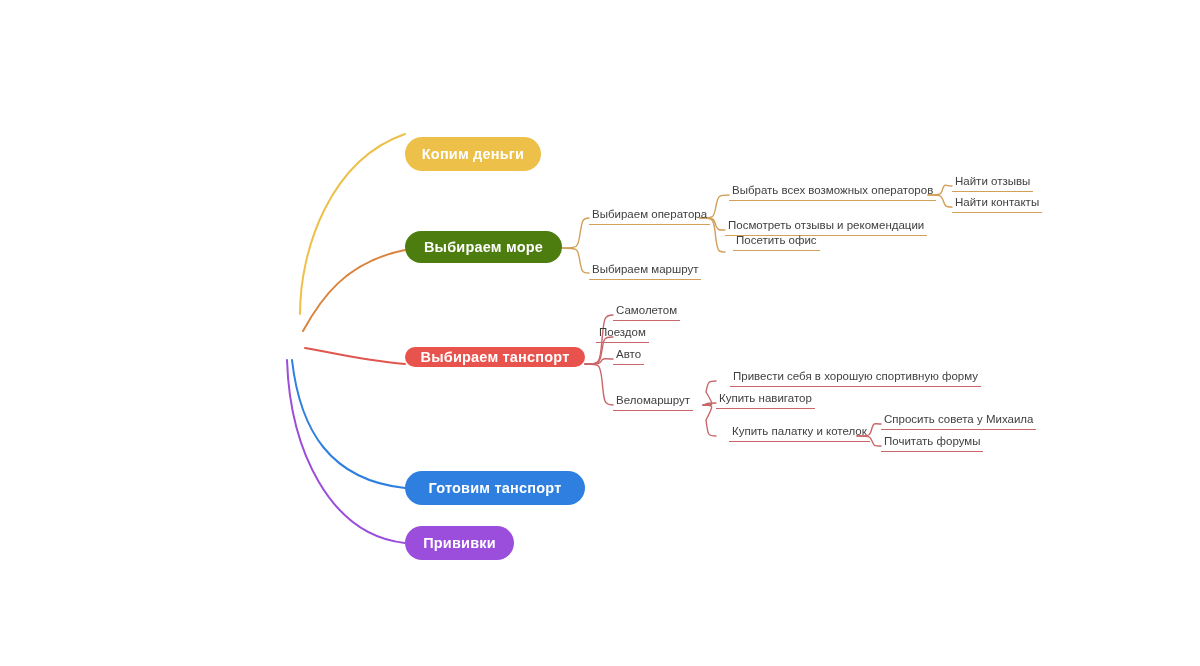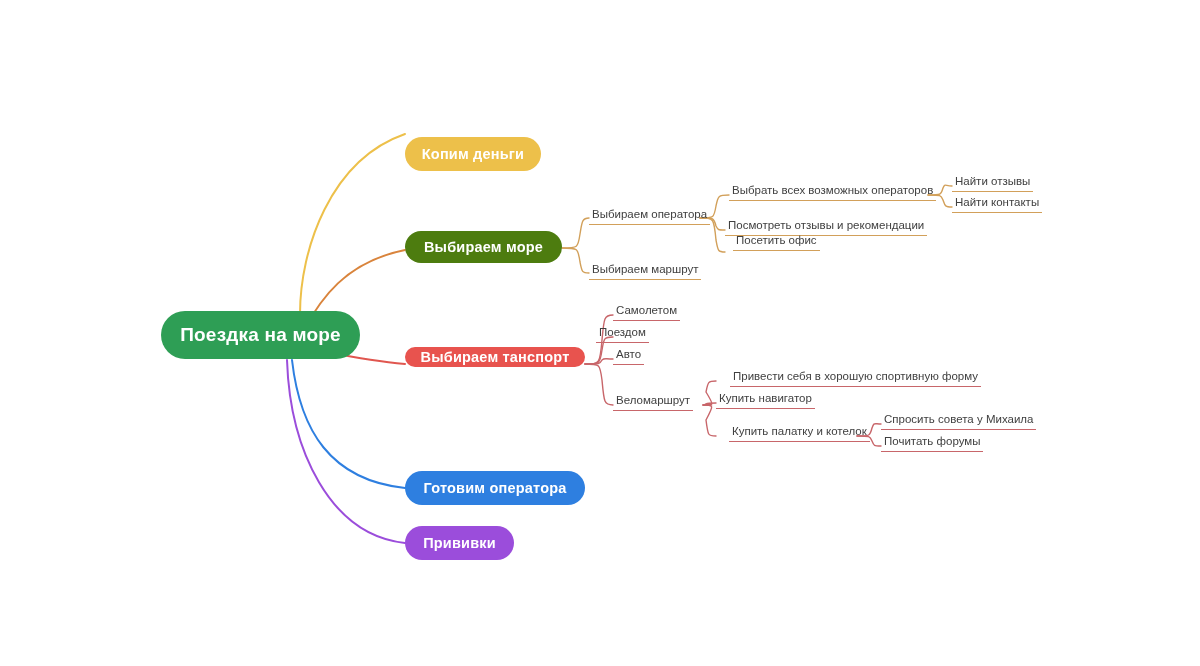--- a/index.html
+++ b/index.html
@@ -83,23 +83,20 @@
       <path d="M 585 364 C 600 364 600 364 602 350 C 604 338 604 337 613 337" fill="none" stroke="#C8666A" stroke-width="1.4" stroke-linecap="round"></path>
       <path d="M 585 364 C 600 364 600 364 602 360 C 604 358 604 359 613 359" fill="none" stroke="#C8666A" stroke-width="1.4" stroke-linecap="round"></path>
       <path d="M 585 364 C 600 364 600 364 602 380 C 604 402 604 405 613 405" fill="none" stroke="#C8666A" stroke-width="1.4" stroke-linecap="round"></path>
       <path d="M 703 405 C 714 405 714 405 706 392 C 708 382 708 381 716 381" fill="none" stroke="#C8666A" stroke-width="1.4" stroke-linecap="round"></path>
       <path d="M 703 405 C 714 405 714 405 706 404 C 708 403 708 403 716 403" fill="none" stroke="#C8666A" stroke-width="1.4" stroke-linecap="round"></path>
       <path d="M 703 405 C 714 405 714 405 706 420 C 708 436 708 436 716 436" fill="none" stroke="#C8666A" stroke-width="1.4" stroke-linecap="round"></path>
       <path d="M 857 436 C 870 436 870 436 872 428 C 874 422 874 424 881 424" fill="none" stroke="#C8666A" stroke-width="1.4" stroke-linecap="round"></path>
       <path d="M 857 436 C 870 436 870 436 872 441 C 874 446 874 446 881 446" fill="none" stroke="#C8666A" stroke-width="1.4" stroke-linecap="round"></path>
     </svg>
 
-  <div class="node pill root" id="root-node" style="left: 161px; top: 311px; width: 199px; height: 48px; background: rgb(46, 158, 85);">
-    <span>Поездка на море</span>
-  </div>
 
   <div id="node-layer">
       <div class="node pill lvl1" style="left: 405px; top: 112px; width: 136px; height: 34px; background: rgb(237, 192, 74); margin-top: 25px;">
         <span>Копим деньги</span>
       </div>
       <div class="node pill lvl1" style="left: 405px; top: 231px; width: 157px; height: 32px; background: #4d7c0f;">
         <span>Выбираем море</span>
       </div>
       <div class="node" style="left: 589px; top: 204px;"><span class="leaf" style="border-bottom-color: rgb(210, 160, 90);">Выбираем оператора</span></div>
       <div class="node" style="left: 729px; top: 180px;"><span class="leaf" style="border-bottom-color: rgb(210, 160, 90);">Выбрать всех возможных операторов</span></div>
@@ -114,20 +111,20 @@
       <div class="node" style="left: 613px; top: 300px;"><span class="leaf" style="border-bottom-color: rgb(200, 102, 106);">Самолетом</span></div>
       <div class="node" style="left: 596px; top: 322px; text-align: center;"><span class="leaf" style="border-bottom-color: rgb(200, 102, 106);">Поездом</span></div>
       <div class="node" style="left: 613px; top: 344px;"><span class="leaf" style="border-bottom-color: rgb(200, 102, 106);">Авто</span></div>
       <div class="node" style="left: 613px; top: 390px;"><span class="leaf" style="border-bottom-color: rgb(200, 102, 106);">Веломаршрут</span></div>
       <div class="node" style="left: 716px; top: 366px;"><span class="leaf" style="border-bottom-color: rgb(200, 102, 106); margin-left: 14px;">Привести себя в хорошую спортивную форму</span></div>
       <div class="node" style="left: 716px; top: 388px;"><span class="leaf" style="border-bottom-color: rgb(200, 102, 106);">Купить навигатор</span></div>
       <div class="node" style="left: 729px; top: 421px;"><span class="leaf" style="border-bottom-color: rgb(200, 102, 106);">Купить палатку и котелок</span></div>
       <div class="node" style="left: 881px; top: 409px;"><span class="leaf" style="border-bottom-color: rgb(200, 102, 106);">Спросить совета у Михаила</span></div>
       <div class="node" style="left: 881px; top: 431px;"><span class="leaf" style="border-bottom-color: rgb(200, 102, 106);">Почитать форумы</span></div>
       <div class="node pill lvl1" style="left: 405px; top: 471px; width: 180px; height: 34px; background: rgb(46, 127, 224);">
-        <span>Готовим оператора</span>
+        <span>Готовим танспорт</span>
       </div>
       <div class="node pill lvl1" style="left: 405px; top: 526px; width: 109px; height: 34px; background: rgb(155, 77, 219);">
         <span>Прививки</span>
       </div>
     </div>
 
 </div>
 
 </body></html>

